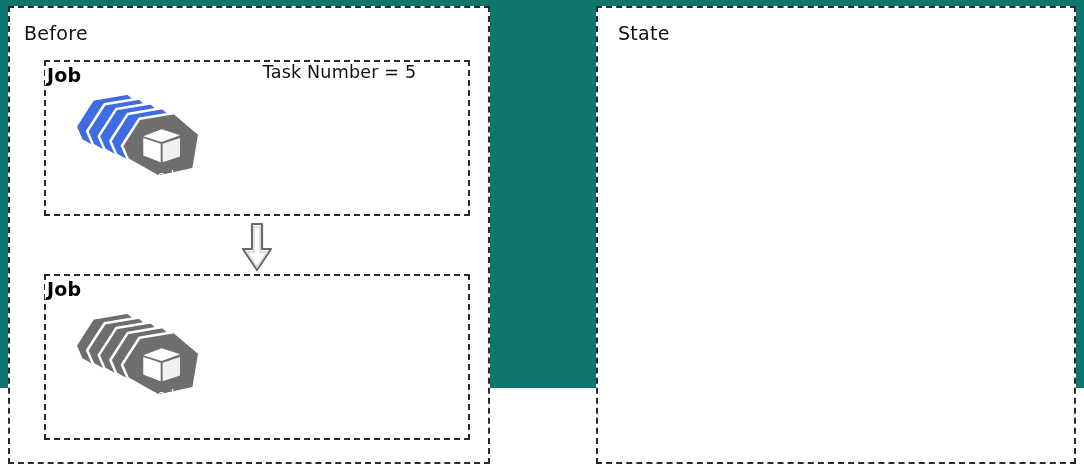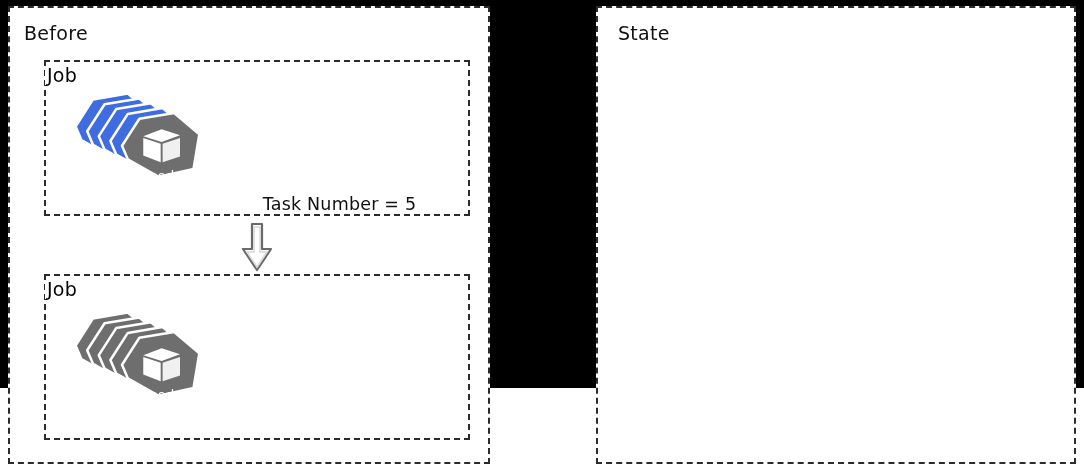--- a/index.html
+++ b/index.html
@@ -2,21 +2,21 @@
 <html><head>
 <meta charset="utf-8">
 <style>
   html,body{margin:0;padding:0;background:#ffffff;}
   body{
     width:1084px;height:470px;
     font-family:"DejaVu Sans","Liberation Sans",sans-serif;
     overflow:hidden;
     -webkit-font-smoothing:antialiased;
   }
-  .canvas{position:relative;width:1084px;height:388px;background:#000000;}
+  .canvas{position:relative;width:1084px;height:388px;background:#0f766e;}
 
   
   .panel{
     position:absolute;
     border:2px dashed #2b2b2b;
     box-sizing:border-box;
     background:#fff;
   }
   #panel-before{left:8px;  top:6px; width:482px; height:458px;}
   #panel-after { left:596px;top:6px; width:480px; height:458px;}
@@ -36,39 +36,39 @@
     position:absolute;
     border:2px dashed #2b2b2b;
     box-sizing:border-box;
     background:#fff;
   }
   .job-label{
     position:absolute;
     left:-1px;
     top:4px;
     font-size:19px;
-    font-weight:normal;
+    font-weight:bold;
     color:#000;
     background:#fff;
     padding:0 3px 0 2px;
     letter-spacing:.2px;
     line-height:1;
   }
 
   
   #job-before-top   {left:34px;top:52px; width:426px;height:156px;}
   #job-before-bottom{left:34px;top:266px;width:426px;height:166px;}
 
   
   .lines{
     position:absolute;
     top:0;bottom:0;
     display:flex;
     flex-direction:column;
-    justify-content:flex-end;
+    justify-content:flex-start;
     text-align:center;
     pointer-events:none;
   }
   #job-before-top    .lines{left:175px;right:10px;}
   #job-before-bottom .lines{left:175px;right:10px;}
 
   .line{
     font-size:17.5px;
     color:#111;
     white-space:nowrap;

